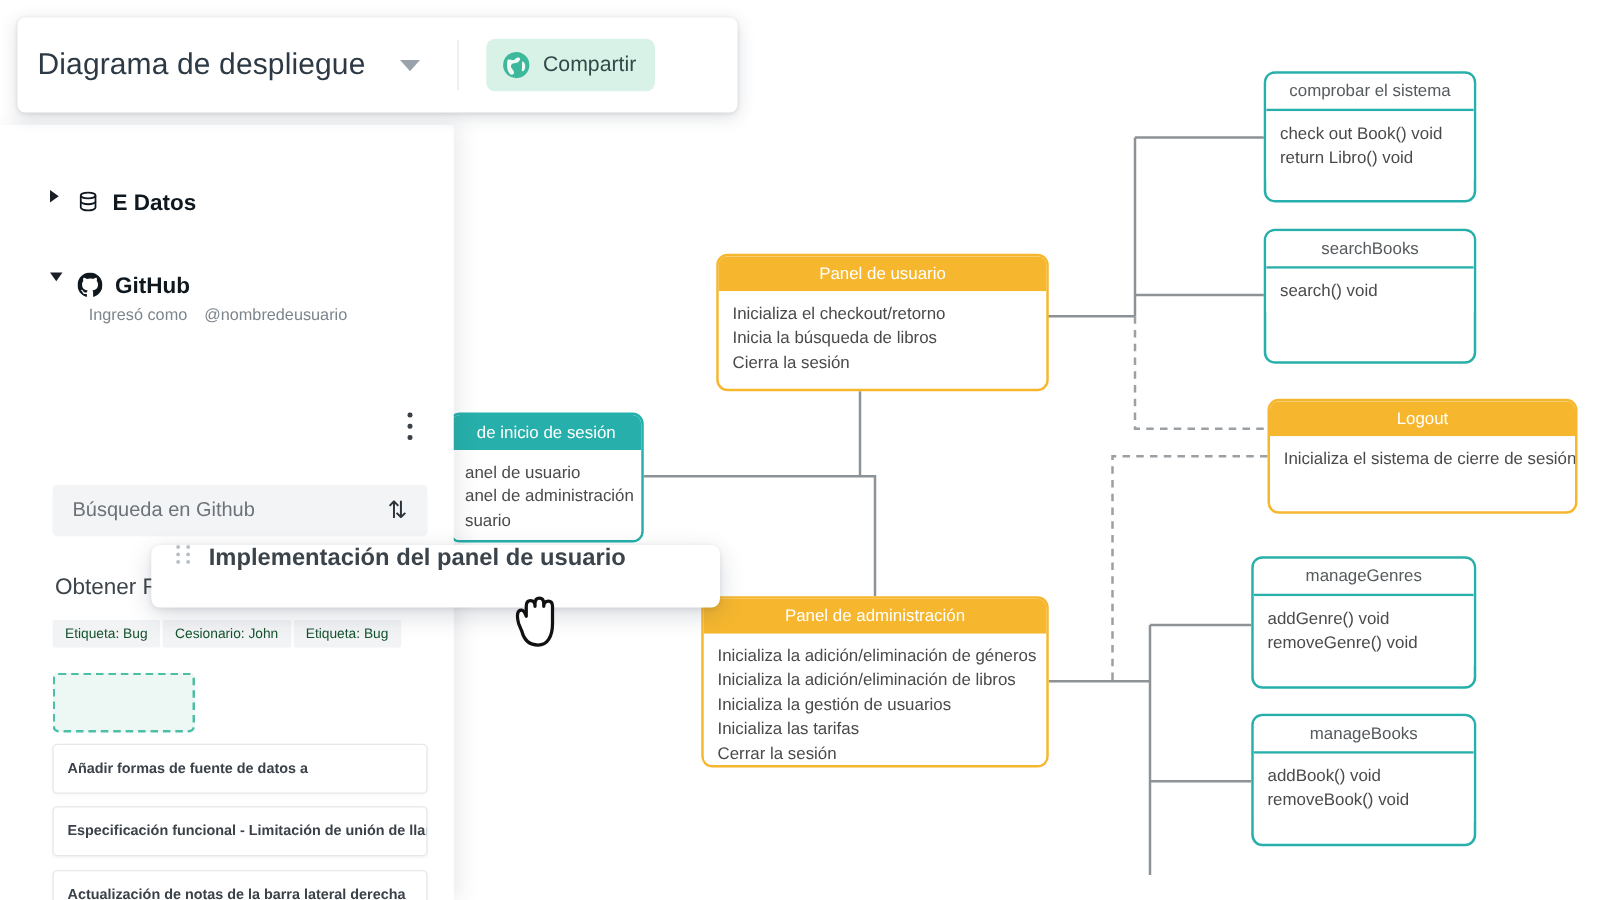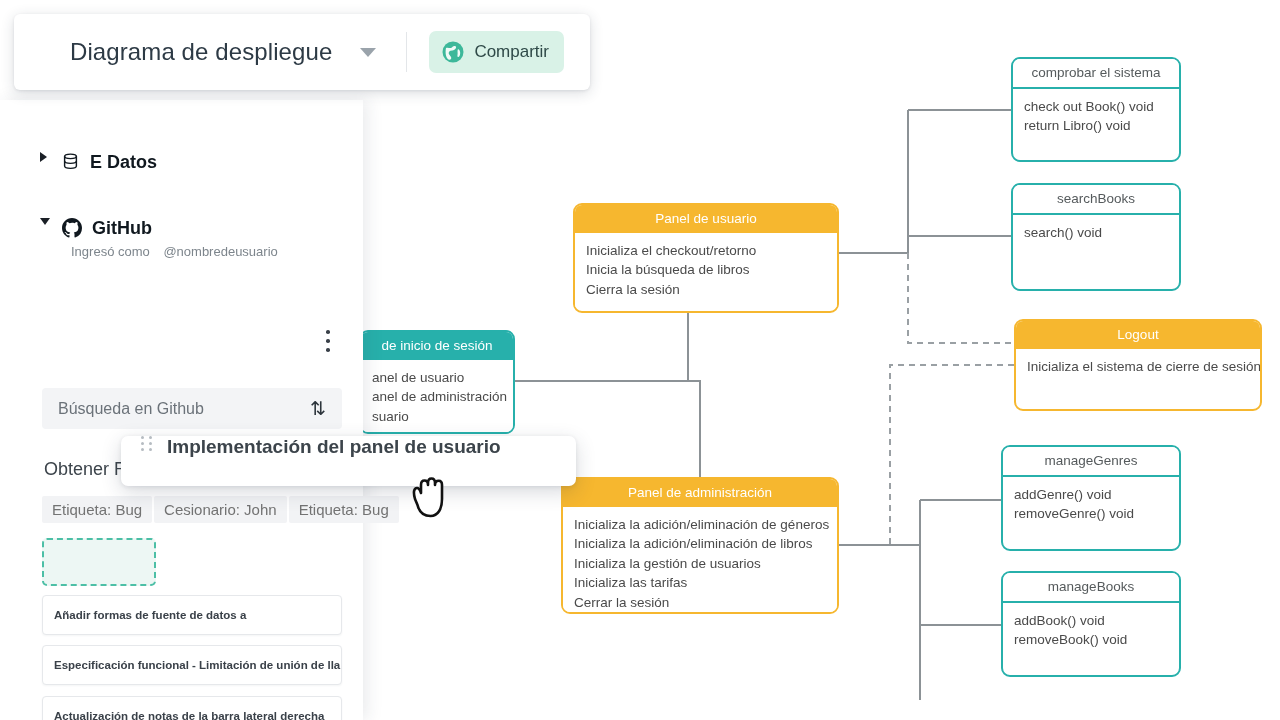--- a/index.html
+++ b/index.html
@@ -61,21 +61,20 @@
     width: 576px; height: 76px;
     background: #ffffff;
     border-radius: 6px;
     box-shadow: 0 3px 14px rgba(40,50,70,.16), 0 1px 3px rgba(40,50,70,.10);
     display: flex; align-items: center;
     padding: 0 16px; box-sizing: border-box;
   }
   #doctitle {
     font-size: 24px; color: #2d3a45; letter-spacing: .1px;
     white-space: nowrap;
-    margin-left: 40px;
   }
   .caret-down {
     width: 0; height: 0;
     border-left: 8px solid transparent;
     border-right: 8px solid transparent;
     border-top: 9px solid #9aa3ab;
     margin-left: 28px;
   }
   .vsep { width: 1px; height: 40px; background: #e3e6e9; margin-left: 30px; }
   #share-btn {
@@ -135,21 +134,21 @@
   }
   #searchbar .ph { font-size: 16px; color: #6b7279; }
   .sort-ico { font-size: 19px; color: #2c343b; line-height: 1; }
 
   #results-title {
     position: absolute; top: 359px; left: 44px;
     font-size: 18px; color: #3c444b;
   }
   #chips { position: absolute; top: 396px; left: 42px; display: flex; gap: 2px; }
   .chip {
-    background: #f2f3f5; color: #737373; font-size: 15px;
+    background: #f2f3f5; color: #14532d; font-size: 11px;
     padding: 5px 10px; border-radius: 2px; white-space: nowrap; cursor: pointer;
   }
 
   #dropzone {
     position: absolute; top: 438px; left: 42px;
     width: 110px; height: 44px;
     background: #edf7f4;
     border: 2px dashed #4cbfa6;
     border-radius: 5px;
   }

